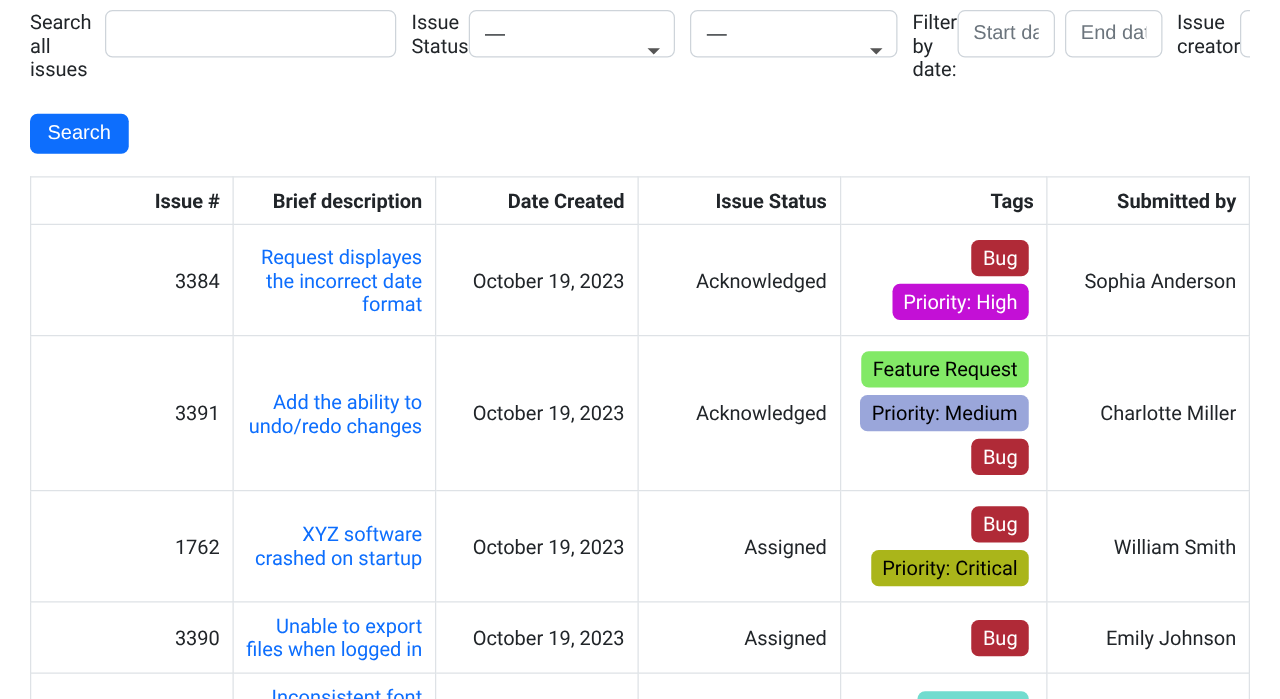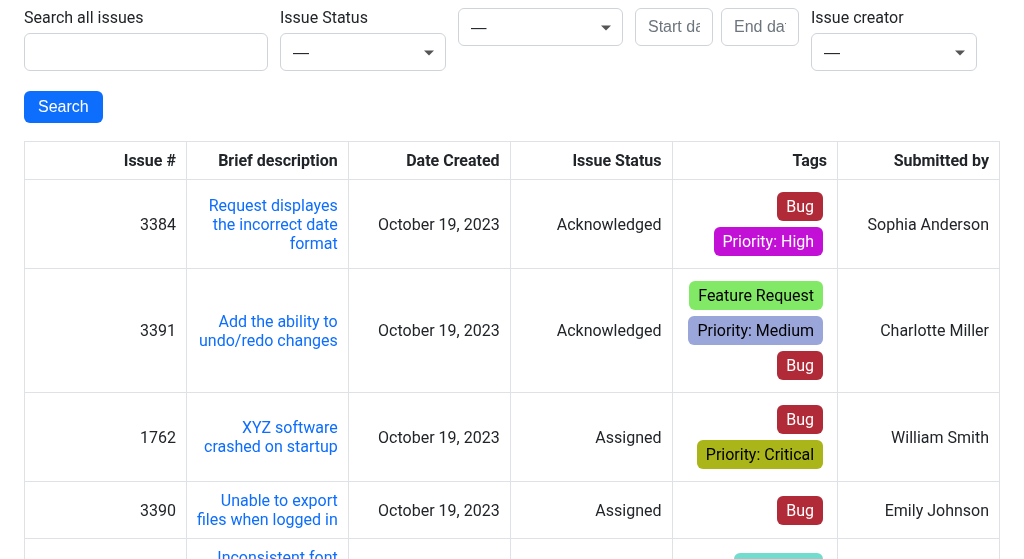--- a/index.html
+++ b/index.html
@@ -8,21 +8,21 @@
   font-size: 16px;
   color: #212529;
   background: #fff;
   padding: 8px 24px;
 }
 .filter-row {
   display: flex;
   gap: 12px;
   margin-bottom: 20px;
 }
-.filter-group { display: flex; flex-direction: column; }
+.filter-group { display: flex; flex-direction: row; }
 .filter-label { font-size: 16px; color: #212529; margin-bottom: 6px; }
 .form-control {
   border: 1px solid #ced4da;
   border-radius: 6px;
   padding: 7px 12px;
   font-size: 16px;
   color: #212529;
   background: #fff;
   height: 38px;
 }
@@ -104,20 +104,21 @@
     <input class="form-control w-search" type="text" style="">
   </div>
   <div class="filter-group">
     <label class="filter-label">Issue Status</label>
     <div class="select-wrap"><select class="form-control form-select w-md"><option>—</option></select></div>
   </div>
   <div class="filter-group">
     <div class="select-wrap"><select class="form-control form-select w-md"><option>—</option></select></div>
   </div>
   <div class="filter-group">
+    <label class="filter-label">Filter by date:</label>
     <div class="date-pair">
       <input class="form-control date-input" type="text" placeholder="Start date" style="">
       <input class="form-control date-input" type="text" placeholder="End date" style="">
     </div>
   </div>
   <div class="filter-group">
     <label class="filter-label">Issue creator</label>
     <div class="select-wrap"><select class="form-control form-select w-md"><option>—</option></select></div>
   </div>
 </div>

